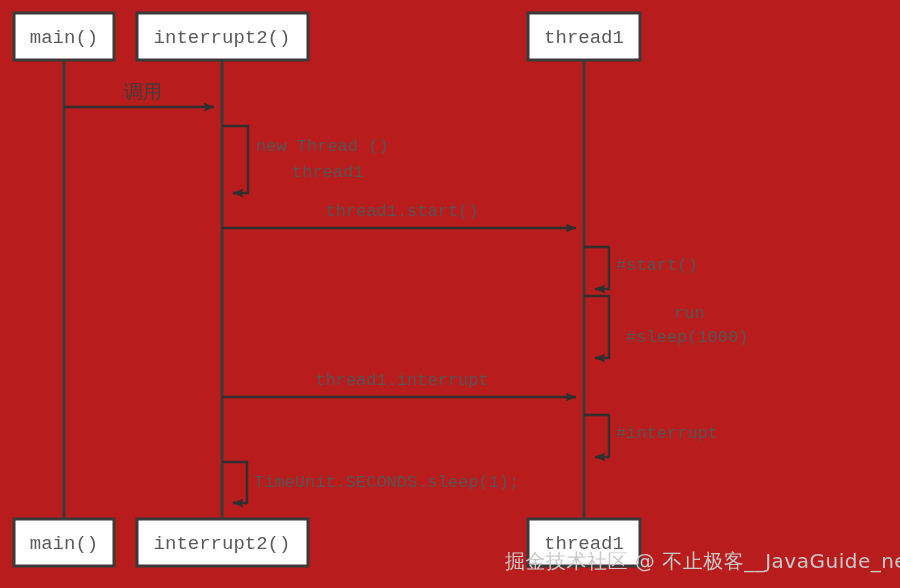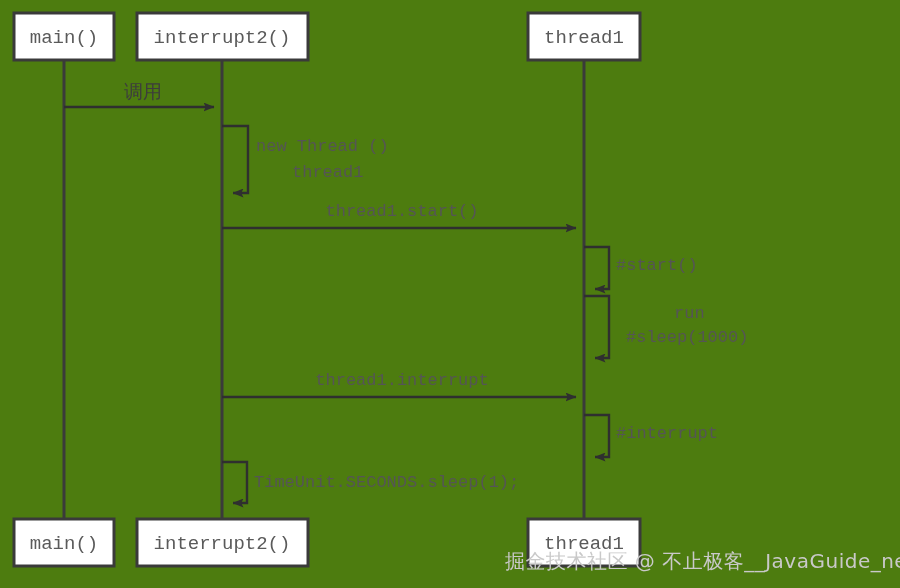--- a/index.html
+++ b/index.html
@@ -8,21 +8,21 @@
     padding: 0;
     background: #ffffff;
   }
   body {
     font-family: "Liberation Mono", "DejaVu Sans Mono", monospace;
   }
   #diagram-root {
     position: relative;
     width: 900px;
     height: 588px;
-    background: #4d7c0f;
+    background: #b91c1c;
     overflow: hidden;
   }
   svg#seq-svg {
     position: absolute;
     left: 0;
     top: 0;
     width: 900px;
     height: 588px;
     display: block;
   }

